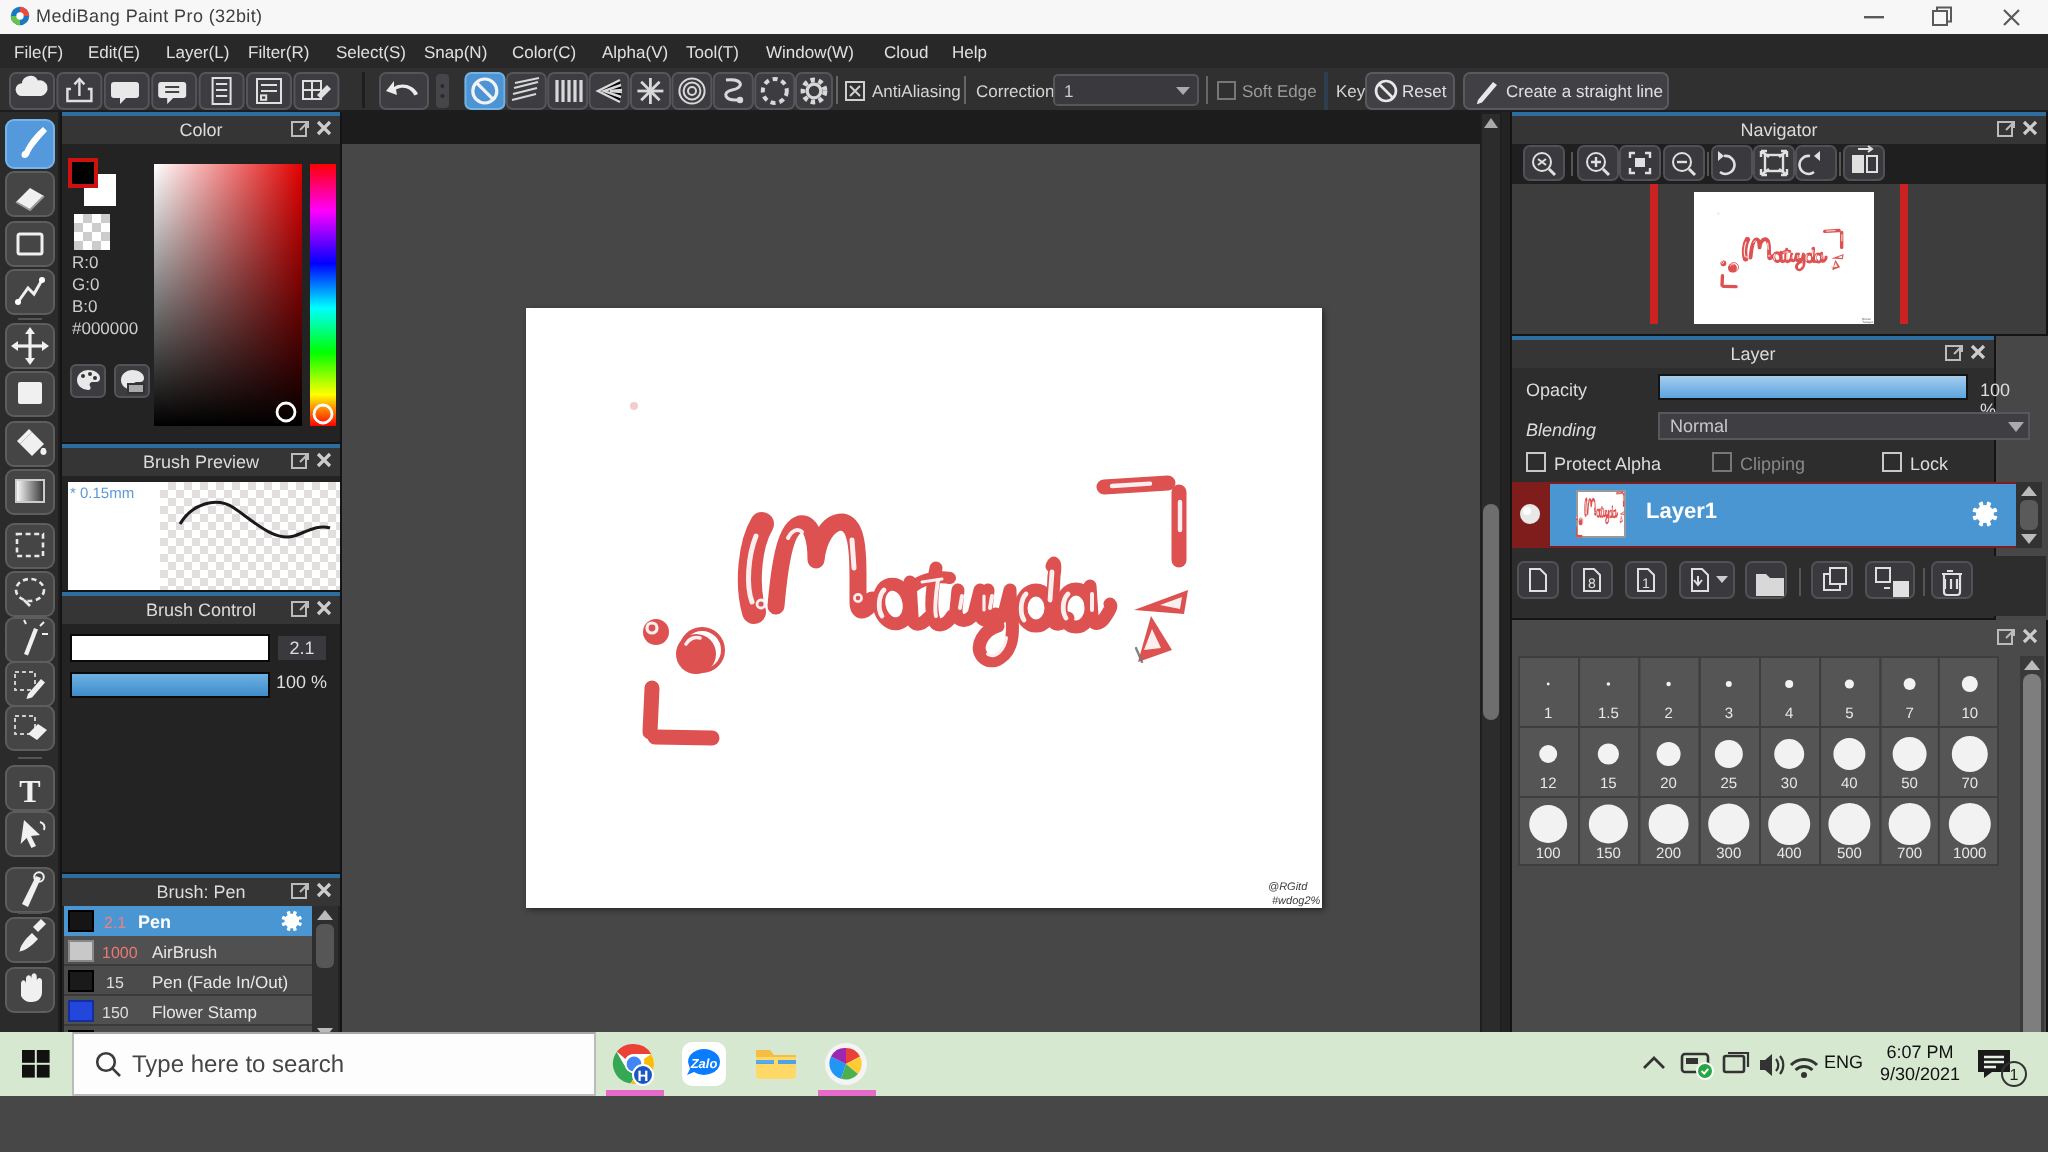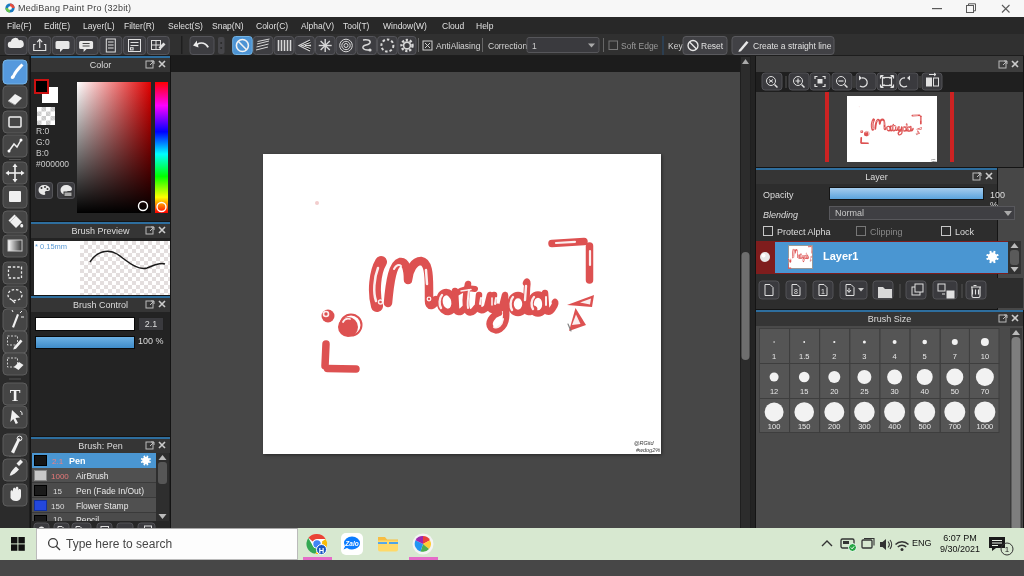--- a/index.html
+++ b/index.html
@@ -12,21 +12,21 @@
 #menubar span{position:absolute;top:4px;}
 
 #toolbar{position:absolute;left:0;top:34px;width:1024px;height:22px;background:#303030;border-bottom:1px solid #1d1d1d;}
 
 #toolstrip{position:absolute;left:0;top:56px;width:30px;height:487px;background:#2b2b2b;border-right:1px solid #1e1e1e;}
 
 .panel{position:absolute;background:#232323;border:1px solid #141414;border-top:none;}
 .ptitle{position:absolute;left:0;top:0;width:100%;height:16px;background:#353535;border-top:2px solid #2e6e9e;color:#dcdcdc;font-size:9px;text-align:center;line-height:15px;}
 .pticons{position:absolute;top:4px;right:3px;}
 
-#taskbar{position:absolute;left:0;top:528px;width:1024px;height:32px;background:#d7e8d0;}
+#taskbar{position:absolute;left:0;top:516px;width:1024px;height:32px;background:#d7e8d0;}
 </style></head>
 <body>
 
 <div id="titlebar">
   <svg class="abs" style="left:5px;top:3px" width="10" height="10" viewBox="0 0 13 13">
       <circle cx="6.5" cy="6.5" r="6" fill="#1a7abf"></circle>
       <path d="M6.5.5 A6 6 0 0 1 12.5 6.5 L6.5 6.5Z" fill="#e84c3d"></path>
       <path d="M.5 6.5 A6 6 0 0 0 6.5 12.5 L6.5 6.5Z" fill="#67c24c"></path>
       <circle cx="6.5" cy="6.5" r="2.4" fill="#fff"></circle>
     </svg>
@@ -500,20 +500,21 @@
       <path d="M89 7 h4.5 l1.5 1.5 h5.5 v6.5 h-11.5 z" fill="#d8d8d8"></path>
       <g fill="none" stroke="#e0e0e0">
           <rect x="110.5" y="8" width="7" height="7"></rect>
           <rect x="113.5" y="5" width="7" height="7" fill="#3a3a3e"></rect>
         </g>
     </svg>
   </div>
 </div>
 
 <div id="pnav" class="panel" style="left:755px;top:56px;width:269px;height:112px;background:#3d3d3d;">
+  <div class="ptitle">Navigator</div>
     <svg class="pticons" width="22" height="10">
       <rect x="1" y="1" width="7" height="7" fill="none" stroke="#bbb"></rect>
       <path d="M5 5 l4 -4 m-3 0 h3 v3" stroke="#bbb" fill="none"></path>
       <path d="M14 1 l6 6 m0 -6 l-6 6" stroke="#ccc" stroke-width="1.6"></path>
     </svg>
   <div class="abs" style="left:0;top:16px;width:267px;height:20px;background:#1f1f1f;">
     <svg class="abs" style="left:0;top:0" width="267" height="20" viewBox="0 0 267 20">
       <g fill="#3a3a3e" stroke="#525256">
           <rect x="6" y="1" width="20" height="17" rx="3"></rect>
           <rect x="33" y="1" width="20" height="17" rx="3"></rect>
@@ -656,21 +657,20 @@
         </g>
       <g fill="none" stroke="#e0e0e0">
           <path d="M215 9 h10 m-9 0 v9 q0 1.5 1.5 1.5 h5 q1.5 0 1.5 -1.5 v-9 m-6.5 -1.5 h3 m-4 4 v5 m3 -5 v5 m3 -5 v5" stroke-width="1.1"></path>
         </g>
       <rect x="143.5" y="6" width="1" height="14" fill="#555"></rect>
         <rect x="205.5" y="6" width="1" height="14" fill="#555"></rect>
     </svg>
   </div>
 </div>
 <div id="psize" class="panel" style="left:755px;top:310px;width:269px;height:233px;background:#4a4a4a;">
-  <div class="ptitle">Brush Size</div>
     <svg class="pticons" width="22" height="10">
       <rect x="1" y="1" width="7" height="7" fill="none" stroke="#bbb"></rect>
       <path d="M5 5 l4 -4 m-3 0 h3 v3" stroke="#bbb" fill="none"></path>
       <path d="M14 1 l6 6 m0 -6 l-6 6" stroke="#ccc" stroke-width="1.6"></path>
     </svg>
   <svg class="abs" style="left:3px;top:18px" width="241" height="105" viewBox="0 0 241 105">
     <g fill="#555555" stroke="#3e3e3e">
         <rect x="0.5" y="0.5" width="30.1" height="35"></rect>
         <rect x="30.6" y="0.5" width="30.1" height="35"></rect>
         <rect x="60.7" y="0.5" width="30.1" height="35"></rect>

